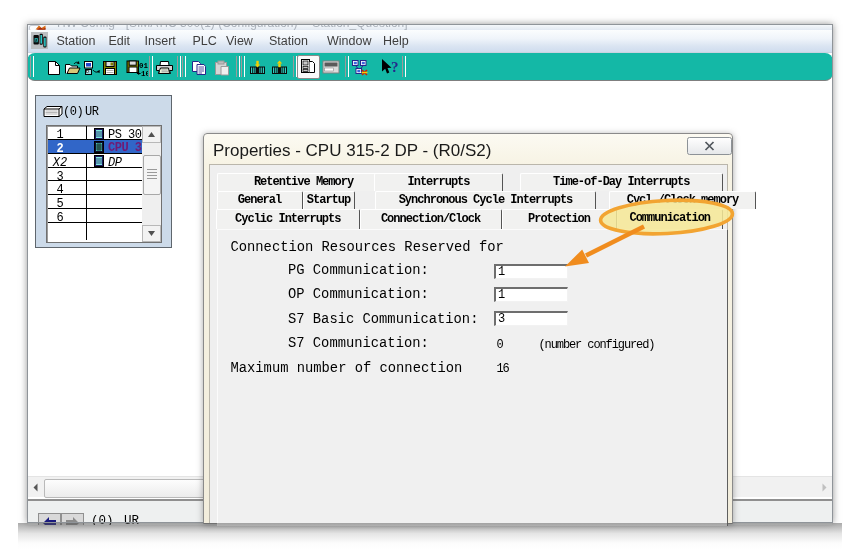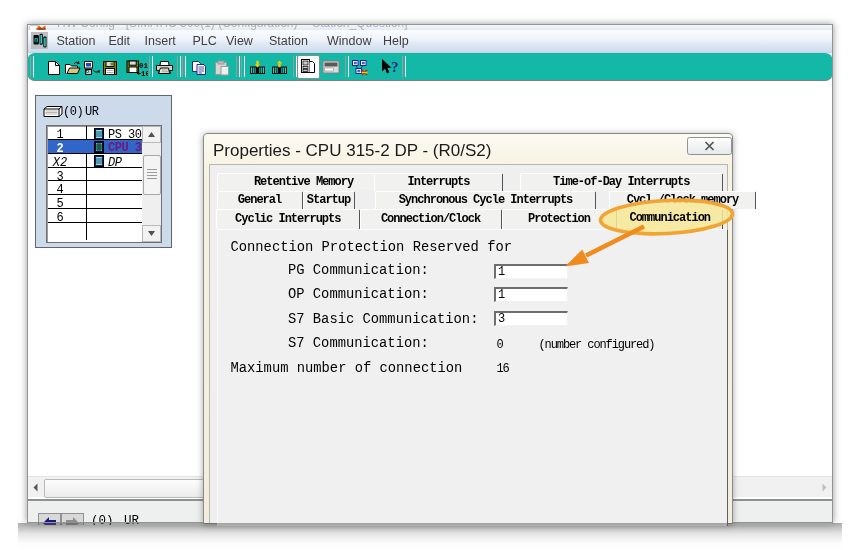--- a/index.html
+++ b/index.html
@@ -360,21 +360,21 @@
   </svg>
   <div class="abs" style="left:412.5px;top:75.5px;width:106.5px;height:19.5px;line-height:18px;z-index:6;
     font-family:'Liberation Mono',monospace;font-weight:bold;font-size:12px;letter-spacing:-1px;
     text-align:center;color:#000;">Communication</div>
 
   <svg class="abs" style="left:347px;top:82.5px;z-index:7;" width="133" height="80" viewBox="0 0 133 80">
     <path d="M93 10.5 L35 39.5" fill="none" stroke="#f08c1e" stroke-width="4.6"></path>
     <polygon points="14,50.5 31.2,33.5 38,46.9" fill="#f08c1e"></polygon>
   </svg>
   <div id="dlgcontent">
-    <div class="mt" style="left:26.5px;top:106.1px;">Connection Protection Reserved for</div>
+    <div class="mt" style="left:26.5px;top:106.1px;">Connection Resources Reserved for</div>
     <div class="mt" style="left:84px;top:129px;">PG Communication:</div>
     <div class="mt" style="left:84px;top:153.5px;">OP Communication:</div>
     <div class="mt" style="left:84px;top:178.1px;text-align:right;">S7 Basic Communication:</div>
     <div class="mt" style="left:84px;top:202.7px;">S7 Communication:</div>
     <div class="mt" style="left:26.5px;top:227.1px;">Maximum number of connection</div>
     <div class="tbox" style="left:289.5px;top:130px;">1</div>
     <div class="tbox" style="left:289.5px;top:153.5px;">1</div>
     <div class="tbox" style="left:289.5px;top:177.5px;">3</div>
     <div class="sv" style="left:292.5px;top:204.2px;">0</div>
     <div class="sv" style="left:334.5px;top:204.2px;">(number configured)</div>

